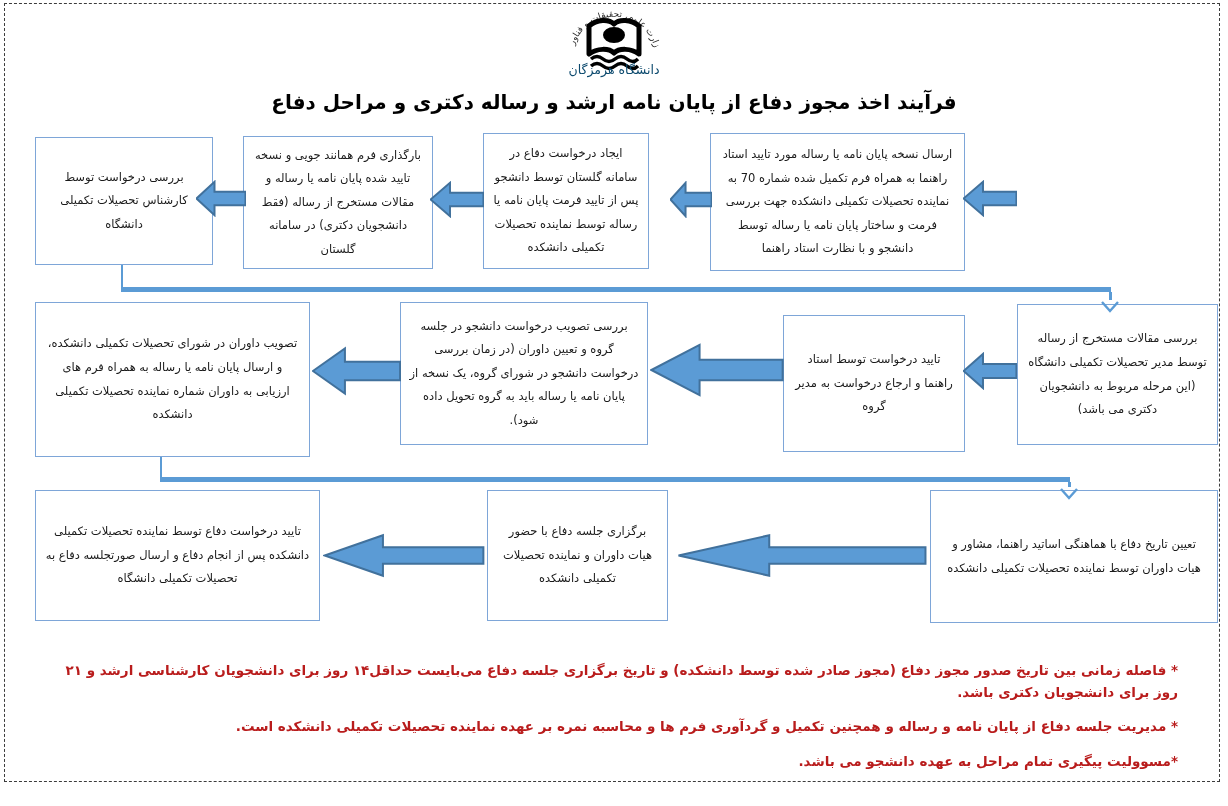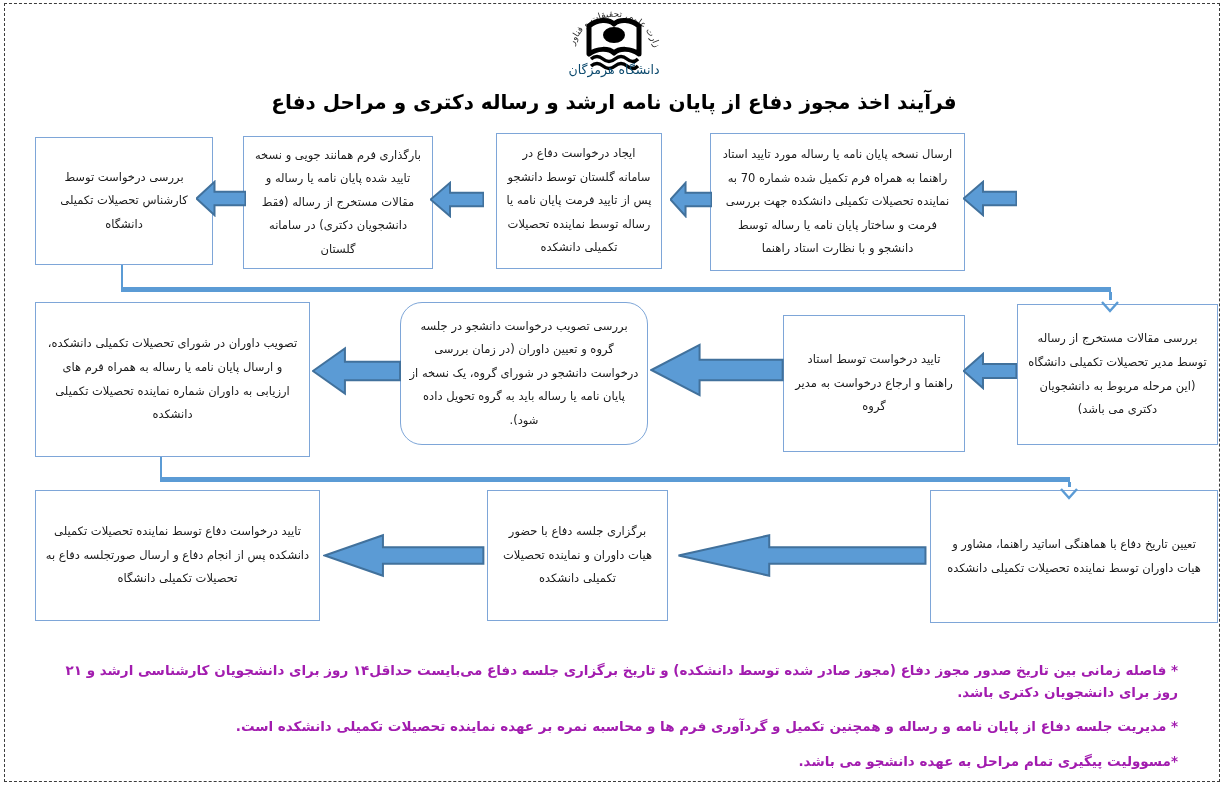--- a/index.html
+++ b/index.html
@@ -19,26 +19,26 @@
     text-align:center; direction:rtl; font-size:20px; font-weight:bold; color:#000;
   }
   .box {
     position:absolute; border:1.5px solid var(--boxborder,#7EA6D8); background:#fff;
     display:flex; align-items:center; justify-content:center; text-align:center;
     direction:rtl; font-size:11.5px; line-height:2.05; color:var(--ink,#1a1a1a);
     padding:4px 8px; box-sizing:border-box;
   }
   .s1  {left:1017px; top:137px; width:201px; height:117px;}
   .s2  {left:710px;  top:133px; width:255px; height:138px;}
-  .s3  {left:483px;  top:133px; width:166px; height:136px;margin-left:13px;}
+  .s3  {left:483px;  top:133px; width:166px; height:136px;}
   .s4  {left:243px;  top:136px; width:190px; height:133px;}
   .s5  {left:35px;   top:137px; width:178px; height:128px;}
   .s6  {left:1017px; top:304px; width:201px; height:141px;}
   .s7  {left:783px;  top:302px; width:182px; height:137px;margin-top:13px;}
-  .s8  {left:400px;  top:302px; width:248px; height:143px;border-radius:22px;}
+  .s8  {left:400px;  top:302px; width:248px; height:143px;}
   .s9  {left:35px;   top:302px; width:275px; height:155px;}
   .s10 {left:930px;  top:490px; width:288px; height:133px;}
   .s11 {left:487px;  top:490px; width:181px; height:131px;}
   .s12 {left:35px;   top:490px; width:285px; height:131px;}
   .arrow { position:absolute; }
   .arrow svg { display:block; width:100%; height:100%; }
   .a1 {left:963px; top:180px; width:54px;  height:37px;}
   .a2 {left:670px; top:181px; width:42px;  height:37px;}
   .a3 {left:430px; top:181px; width:54px;  height:37px;}
   .a4 {left:196px; top:180px; width:50px;  height:37px;}
@@ -52,21 +52,21 @@
   .c1h  {left:121px;  top:287px; width:990px; height:5px;}
   .c1v2 {left:1109px; top:292px; width:3px;   height:8px;}
   .c2v1 {left:160px;  top:457px; width:2px;   height:22px;}
   .c2h  {left:160px;  top:477px; width:910px; height:5px;}
   .c2v2 {left:1068px; top:482px; width:3px;   height:5px;}
   .chev { position:absolute; }
   .c1head {left:1100px; top:298px;}
   .c2head {left:1059px; top:485px;}
   .footnotes {
     position:absolute; left:40px; right:50px; top:660px;
-    direction:rtl; text-align:right; font-weight:bold; font-size:13.5px; color:#a21caf;
+    direction:rtl; text-align:right; font-weight:bold; font-size:13.5px; color:#b91c1c;
   }
   .footnotes .fn { margin-bottom:13px; line-height:1.6; }
 </style>
 </head>
 <body>
 
 <div class="stage">
   <div class="page-border"></div>
 
   <div class="logo">

